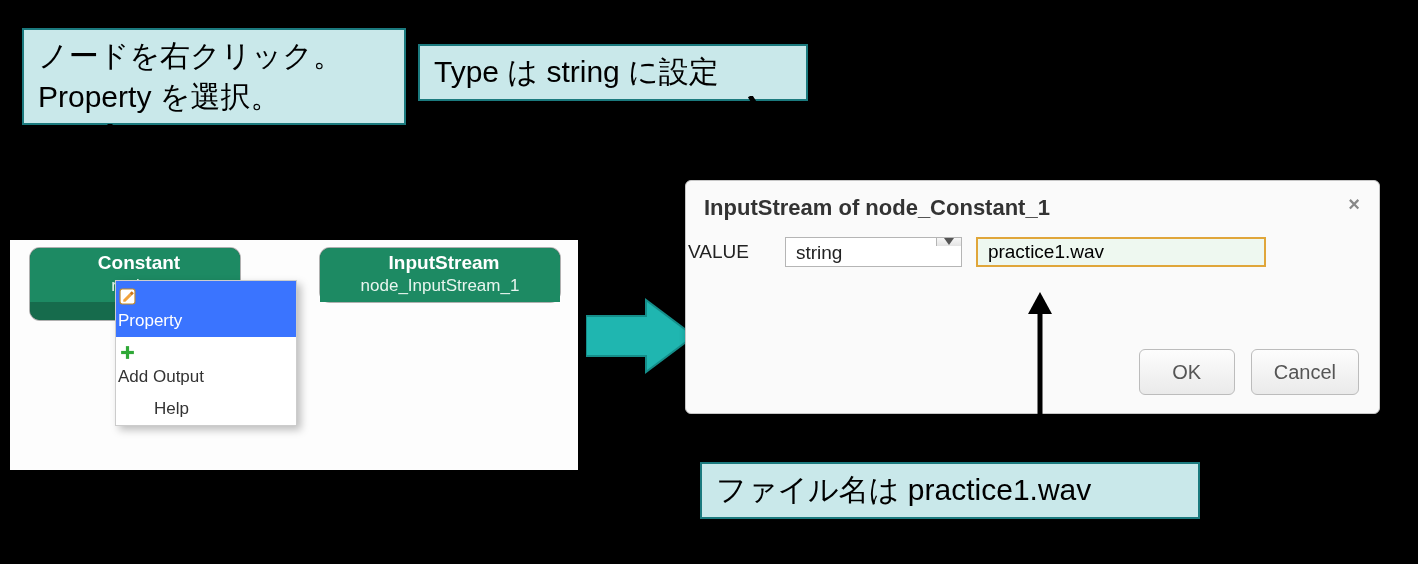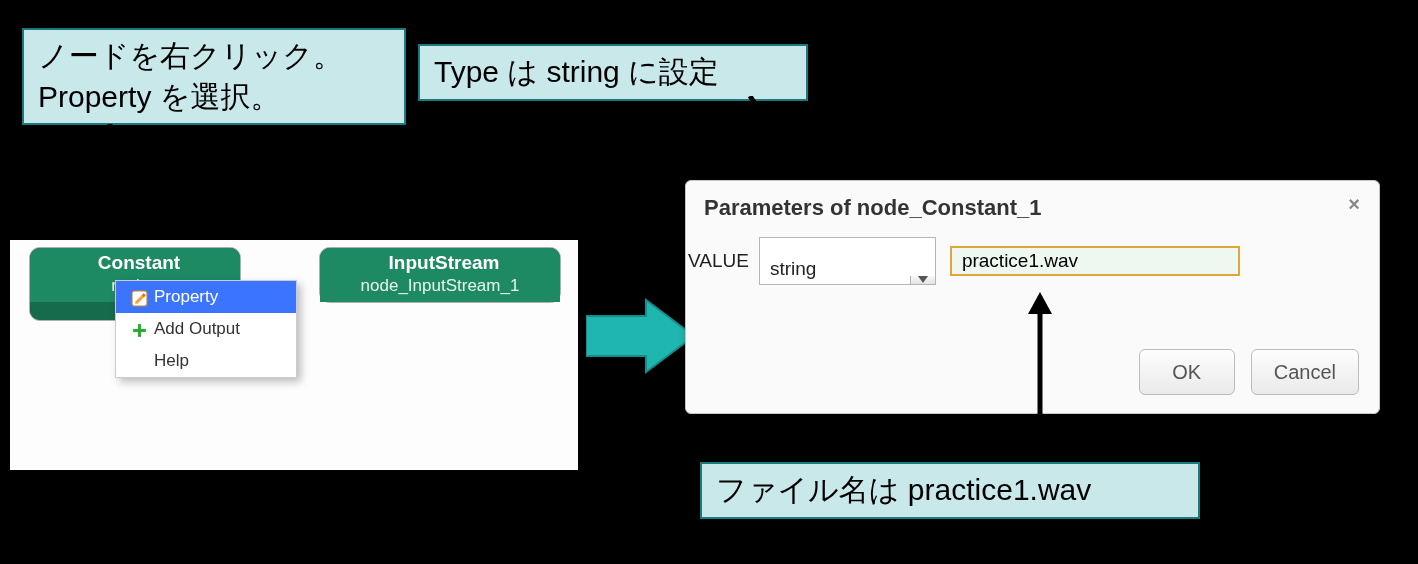--- a/index.html
+++ b/index.html
@@ -88,26 +88,27 @@
     left: 115px;
     top: 280px;
     width: 180px;
     background: #fff;
     border: 1px solid #ccc;
     box-shadow: 4px 4px 8px rgba(0,0,0,0.25);
     font-family: "Segoe UI", Arial, sans-serif;
   }
   .ctx-item {
     display: flex;
-    align-items: flex-end;
+    align-items: flex-start;
     gap: 6px;
-    padding: 6px 14px;
+    padding: 6px 2px;
     font-size: 17px;
     color: #333;
     cursor: pointer;
+    flex-direction: column;
   }
   .ctx-item.sel {
     background: #3a74ff;
     color: #fff;
   }
   .ctx-icon {
     width: 18px;
     height: 18px;
     display: flex;
     align-items: center;
@@ -165,25 +166,26 @@
     display: flex;
     align-items: center;
     gap: 8px;
     padding: 6px 18px 0 2px;
     font-size: 19px;
     color: #222;
   }
   .dialog-row label { margin-right: 2px; }
   .type-select {
     display: flex;
-    align-items: flex-end;
+    align-items: flex-start;
     border: 1px solid #b5b5b5;
     background: #fff;
-    height: 48px;
+    height: 30px;
     box-sizing: border-box;
+    margin-left: 26px;
   }
   .type-select .sel-text {
     padding: 2px 10px;
     width: 130px;
     font-size: 19px;
     line-height: 26px;
   }
   .type-select .sel-btn {
     width: 24px;
     border-left: 1px solid #b5b5b5;
@@ -291,21 +293,21 @@
     <span>Help</span>
   </div>
 </div>
 
 <svg class="big-arrow" width="110" height="80">
   <polygon points="0,20 60,20 60,4 108,40 60,76 60,60 0,60" fill="#1fb6b0" stroke="#158e8a" stroke-width="2"></polygon>
 </svg>
 
 <div class="dialog">
   <div class="dialog-title">
-    <span>Parameters of node_Constant_1</span>
+    <span>InputStream of node_Constant_1</span>
     <span class="dialog-close">×</span>
   </div>
   <div class="dialog-row">
     <label>VALUE</label>
     <div class="type-select">
       <div class="sel-text">string</div>
       <div class="sel-btn">
         <svg width="10" height="8" viewBox="0 0 10 8">
             <polygon points="0,0 10,0 5,7" fill="#555"></polygon>
           </svg>

